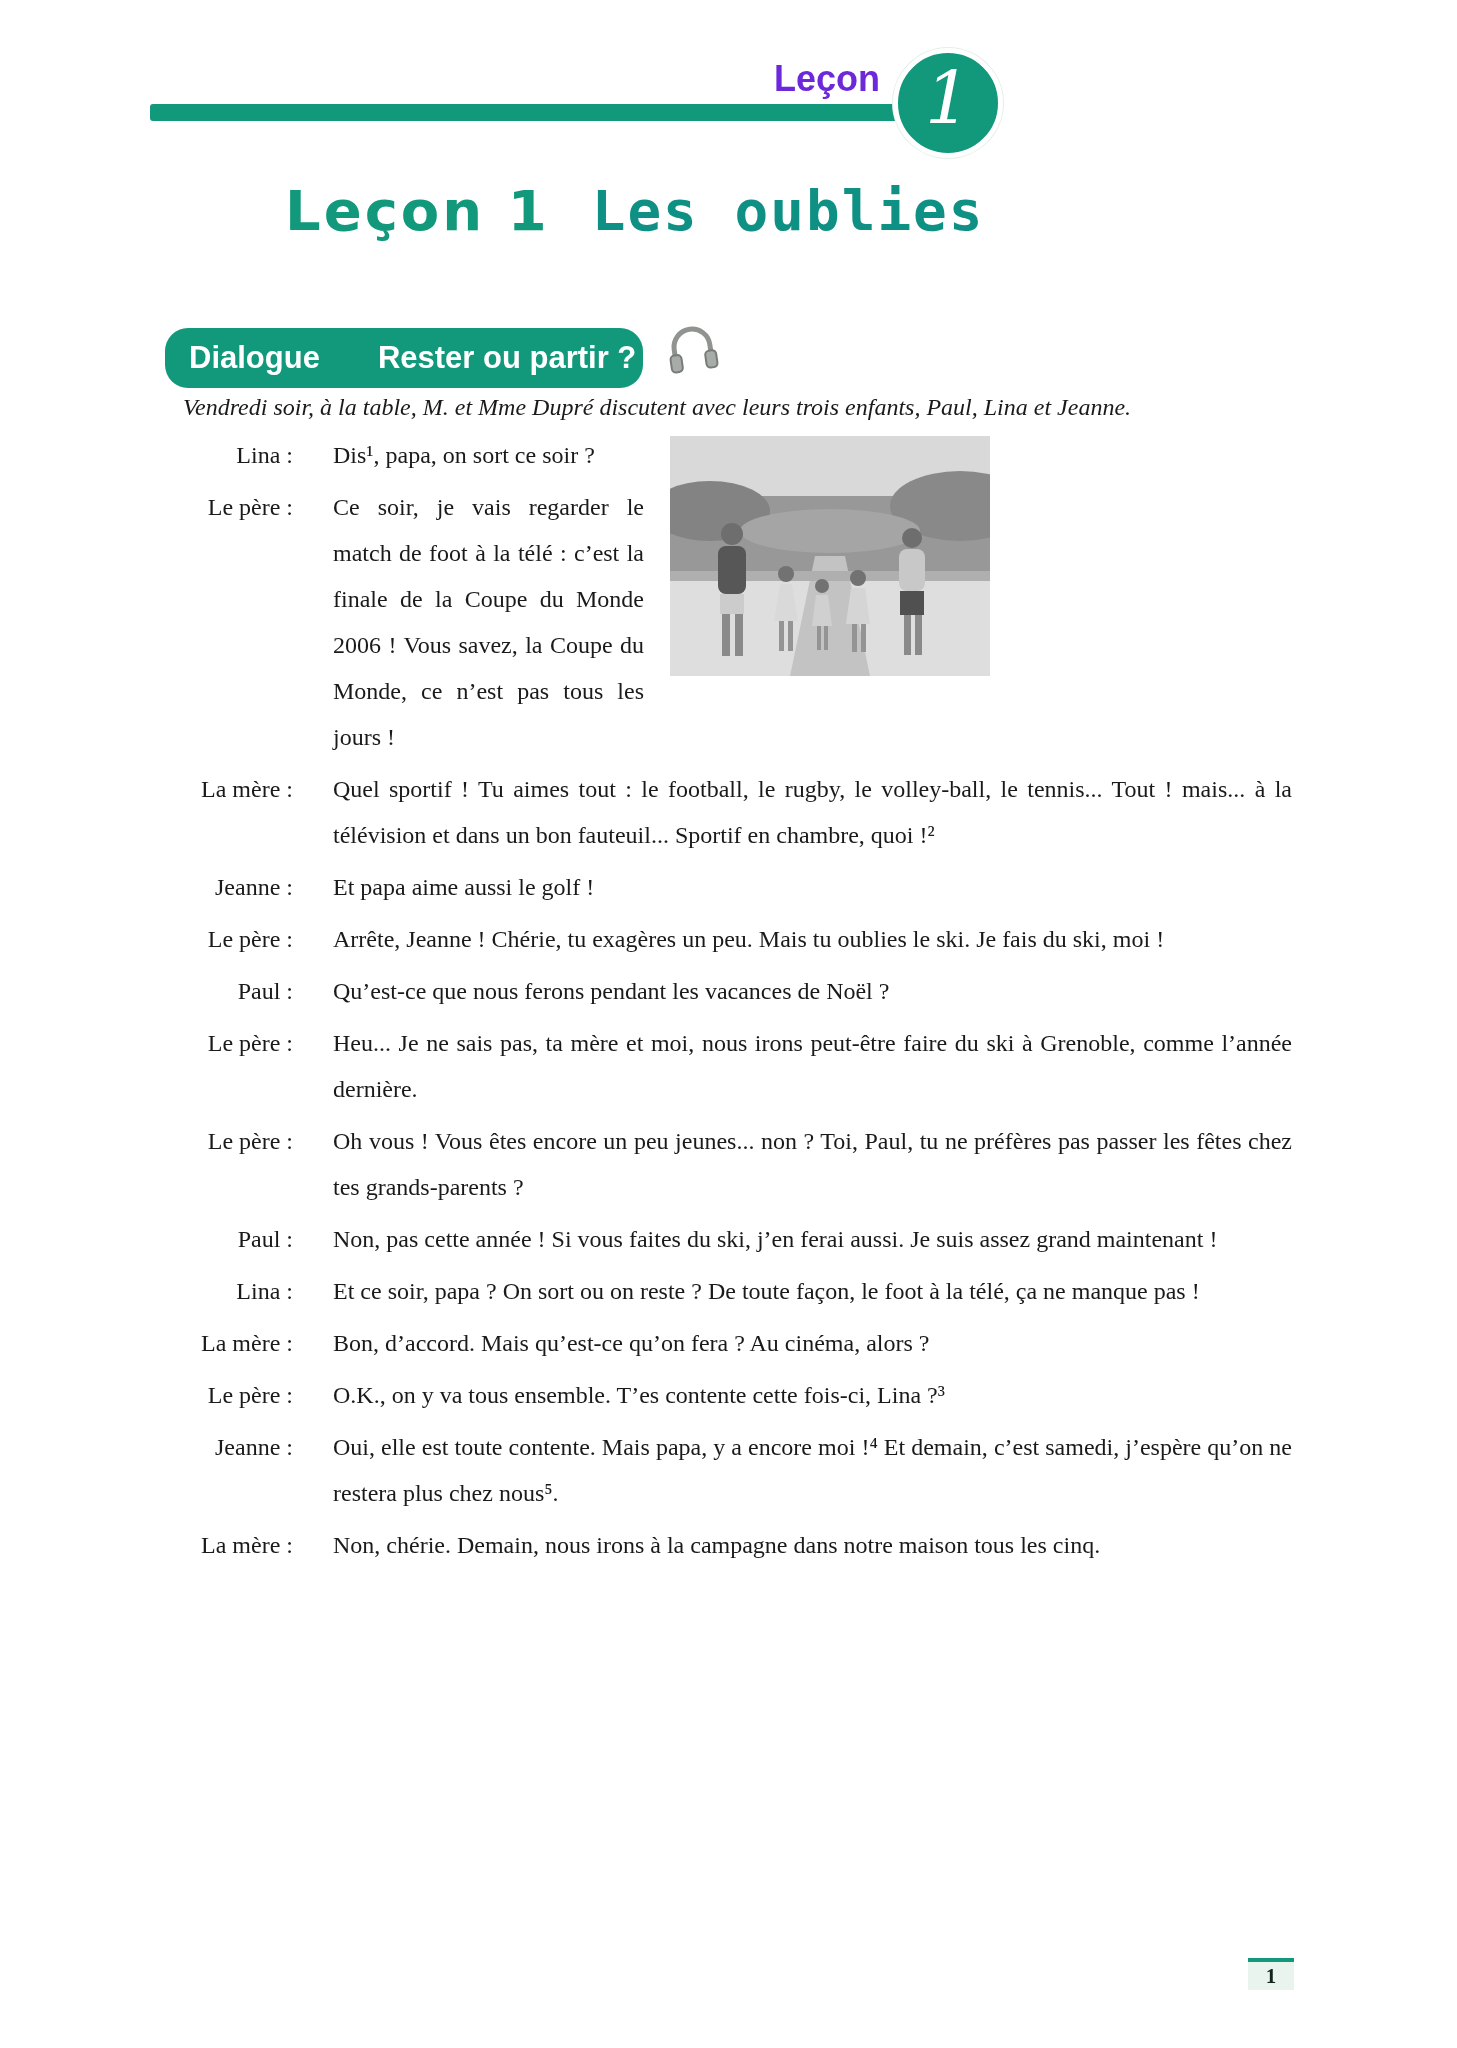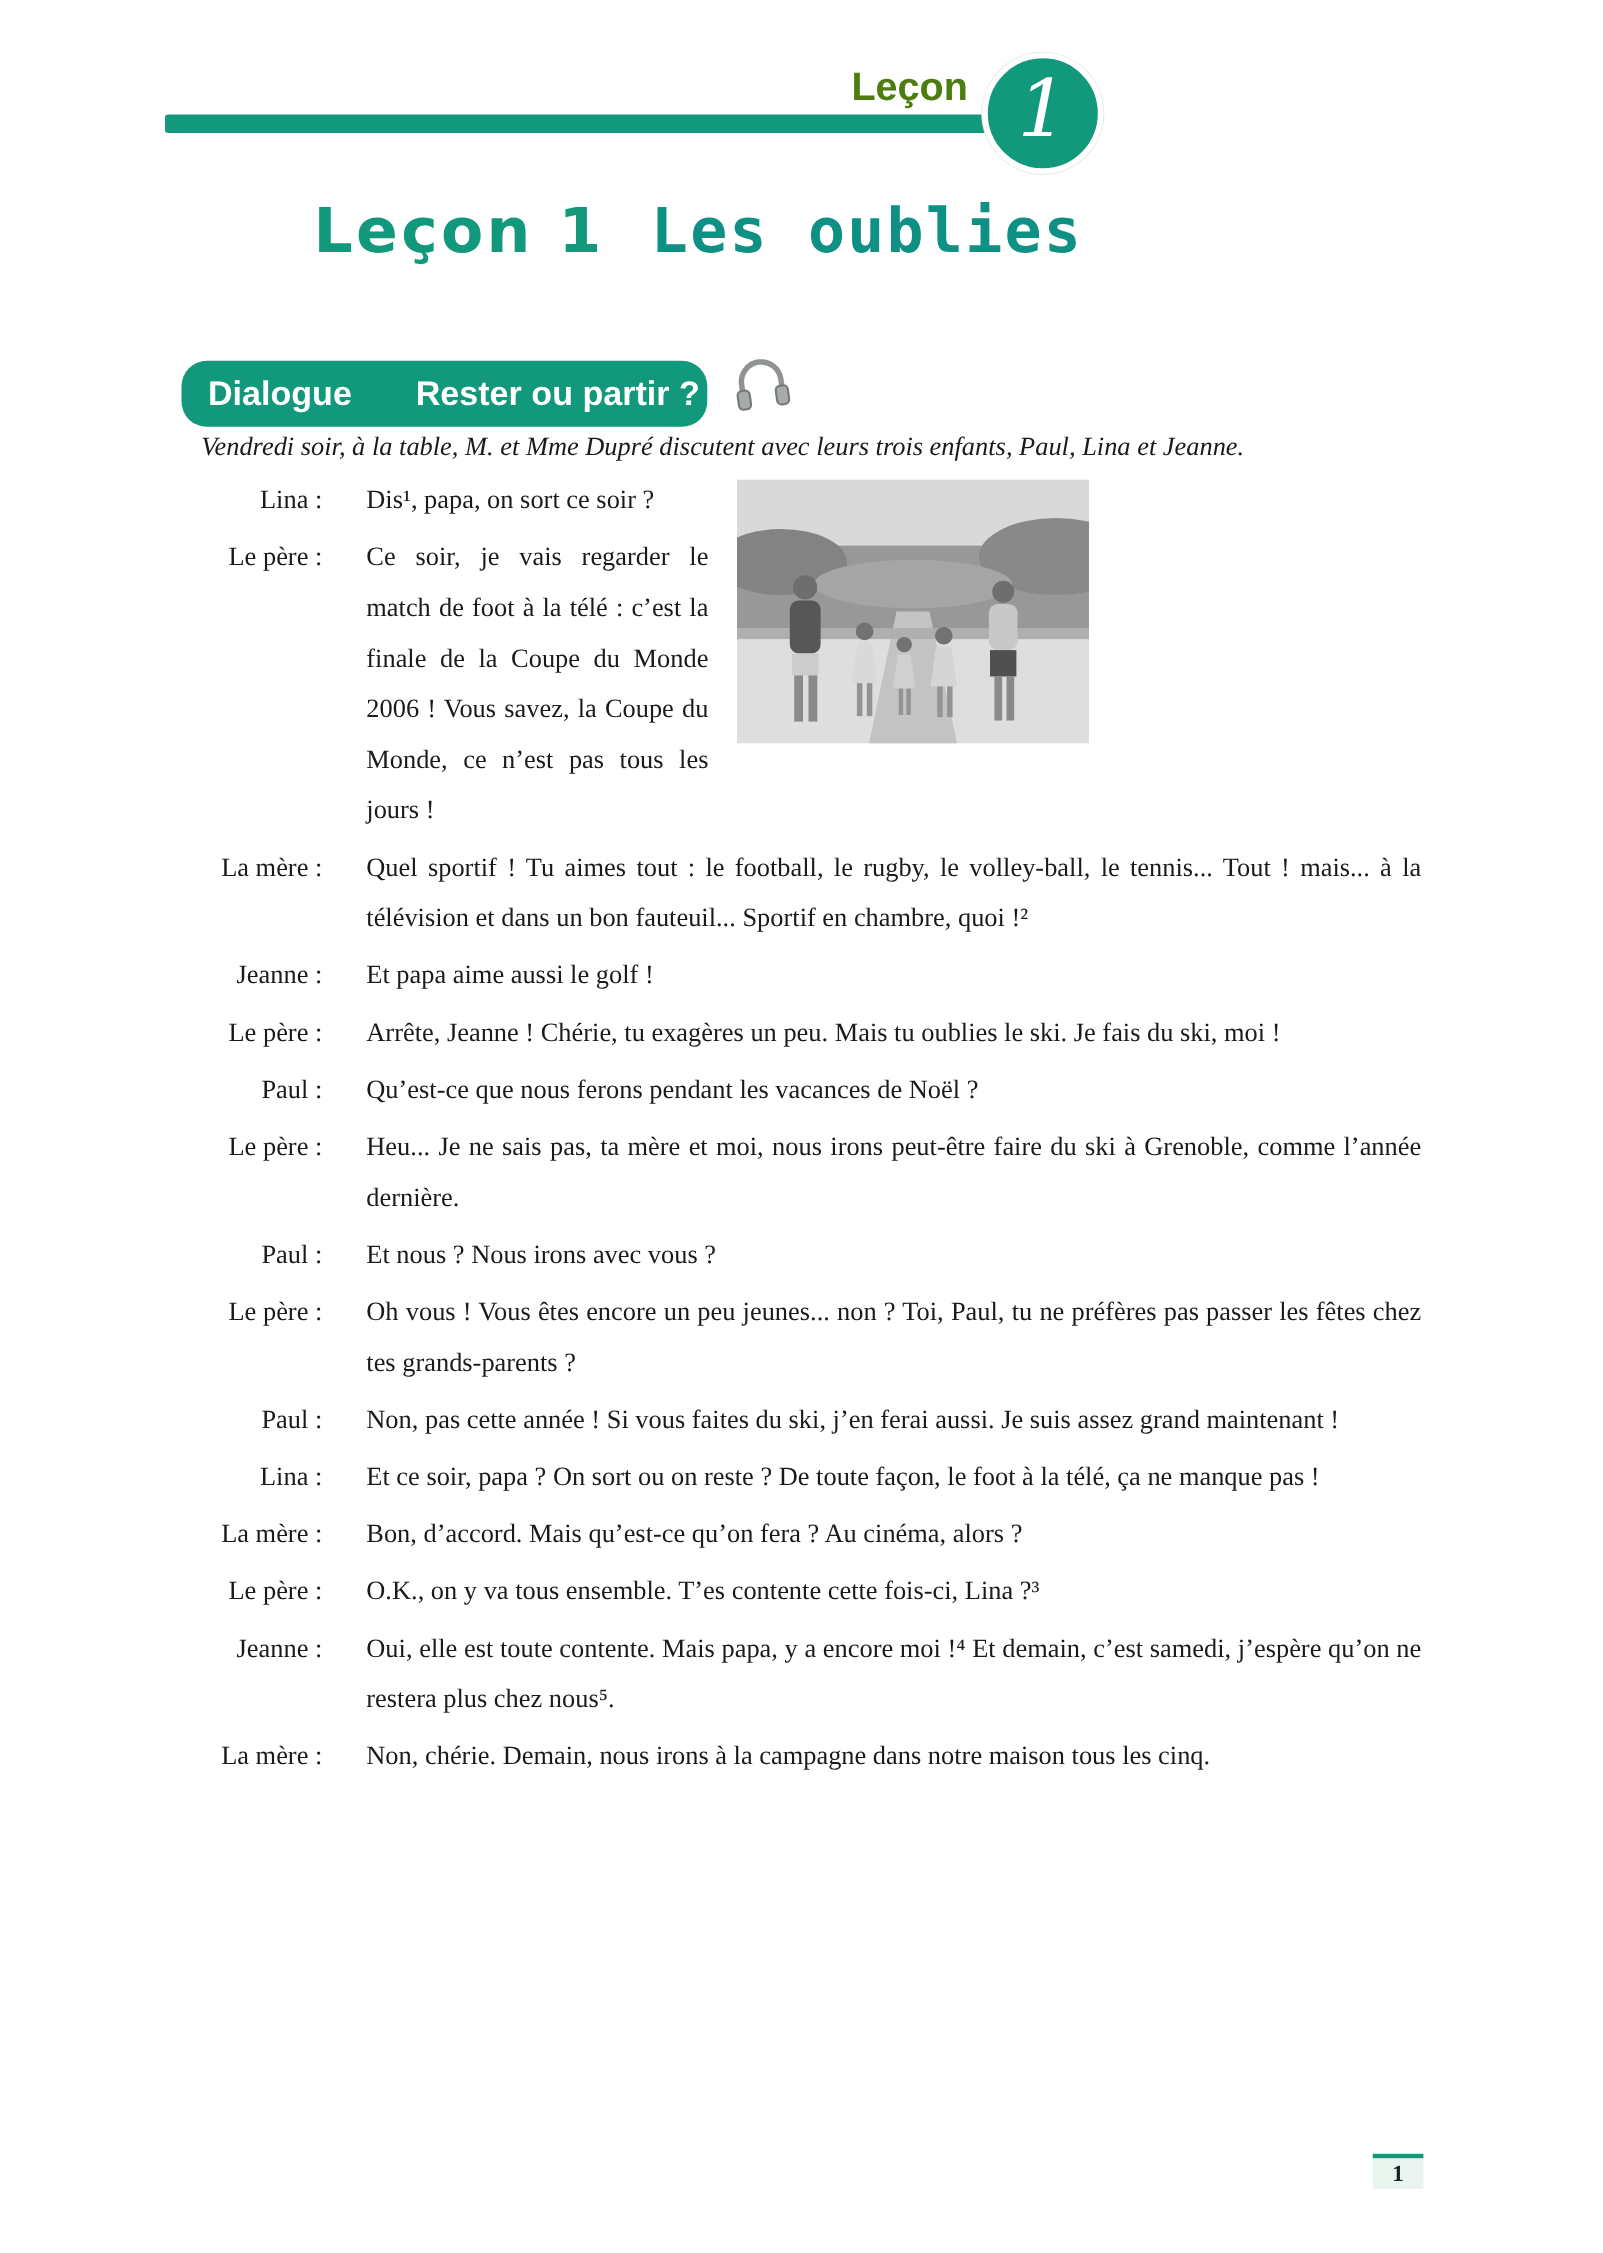--- a/index.html
+++ b/index.html
@@ -22,21 +22,21 @@
     border-radius: 3px;
   }
   .header-lesson-label {
     position: absolute;
     left: 770px; top: 58px;
     width: 110px;
     text-align: right;
     font-family: "Liberation Sans", sans-serif;
     font-weight: bold;
     font-size: 36px;
-    color: #4d7c0f;
+    color: #6d28d9;
   }
   .lesson-badge {
     position: absolute;
     left: 893px; top: 48px;
     width: 110px; height: 110px;
     background: #12997b;
     border: 5px solid #ffffff;
     border-radius: 50%;
     box-sizing: border-box;
     display: flex; align-items: center; justify-content: center;
@@ -216,21 +216,20 @@
       <rect x="245" y="179" width="7" height="40" fill="#8d8b83"></rect>
     </svg>
 
     <p class="line"><span class="speaker">Lina :</span><span>Dis¹, papa, on sort ce soir ?</span></p>
     <p class="line"><span class="speaker">Le père :</span><span>Ce soir, je vais regarder le match de foot à la télé : c’est la finale de la Coupe du Monde 2006 ! Vous savez, la Coupe du Monde, ce n’est pas tous les jours !</span></p>
     <p class="line"><span class="speaker">La mère :</span><span>Quel sportif ! Tu aimes tout : le football, le rugby, le volley-ball, le tennis... Tout ! mais... à la télévision et dans un bon fauteuil... Sportif en chambre, quoi !²</span></p>
     <p class="line"><span class="speaker">Jeanne :</span><span>Et papa aime aussi le golf !</span></p>
     <p class="line"><span class="speaker">Le père :</span><span>Arrête, Jeanne ! Chérie, tu exagères un peu. Mais tu oublies le ski. Je fais du ski, moi !</span></p>
     <p class="line"><span class="speaker">Paul :</span><span>Qu’est-ce que nous ferons pendant les vacances de Noël ?</span></p>
     <p class="line"><span class="speaker">Le père :</span><span>Heu... Je ne sais pas, ta mère et moi, nous irons peut-être faire du ski à Grenoble, comme l’année dernière.</span></p>
-    <p class="line"><span class="speaker">Paul :</span><span>Et nous ? Nous irons avec vous ?</span></p>
     <p class="line"><span class="speaker">Le père :</span><span>Oh vous ! Vous êtes encore un peu jeunes... non ? Toi, Paul, tu ne préfères pas passer les fêtes chez tes grands-parents ?</span></p>
     <p class="line"><span class="speaker">Paul :</span><span>Non, pas cette année ! Si vous faites du ski, j’en ferai aussi. Je suis assez grand maintenant !</span></p>
     <p class="line"><span class="speaker">Lina :</span><span>Et ce soir, papa ? On sort ou on reste ? De toute façon, le foot à la télé, ça ne manque pas !</span></p>
     <p class="line"><span class="speaker">La mère :</span><span>Bon, d’accord. Mais qu’est-ce qu’on fera ? Au cinéma, alors ?</span></p>
     <p class="line"><span class="speaker">Le père :</span><span>O.K., on y va tous ensemble. T’es contente cette fois-ci, Lina ?³</span></p>
     <p class="line"><span class="speaker">Jeanne :</span><span>Oui, elle est toute contente. Mais papa, y a encore moi !⁴ Et demain, c’est samedi, j’espère qu’on ne restera plus chez nous⁵.</span></p>
     <p class="line"><span class="speaker">La mère :</span><span>Non, chérie. Demain, nous irons à la campagne dans notre maison tous les cinq.</span></p>
   </div>
 
   <div class="page-number-box">

